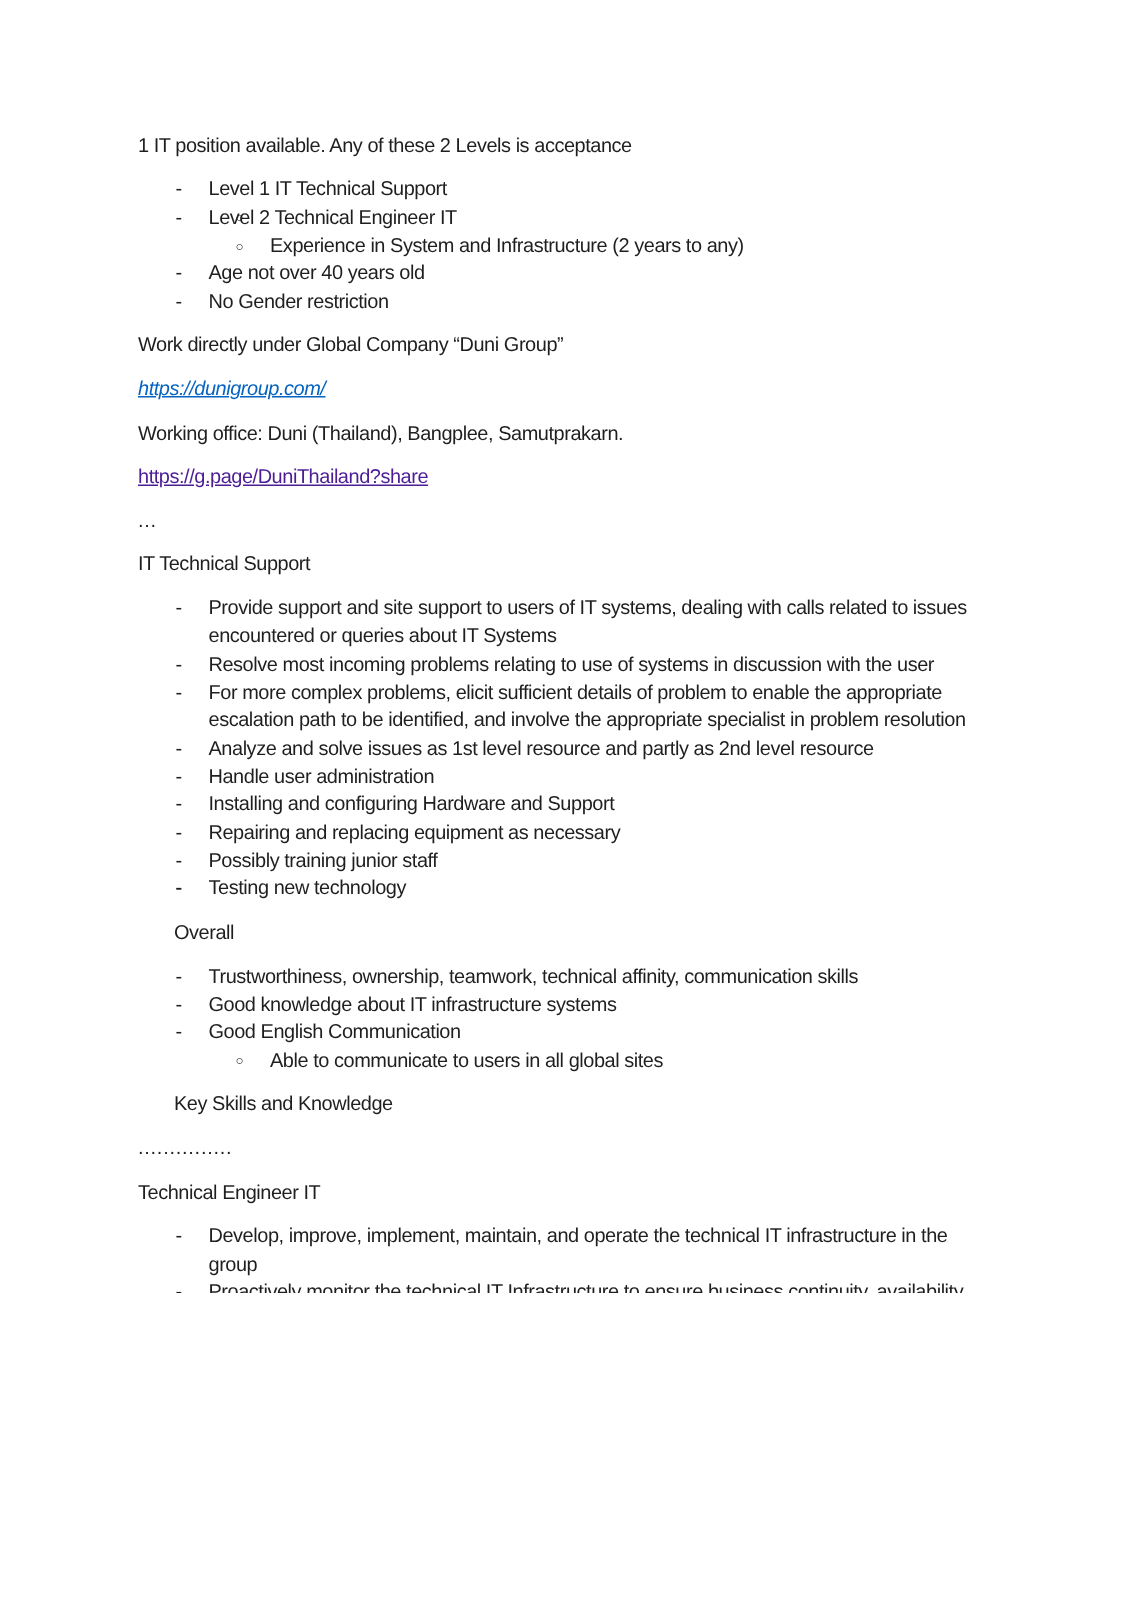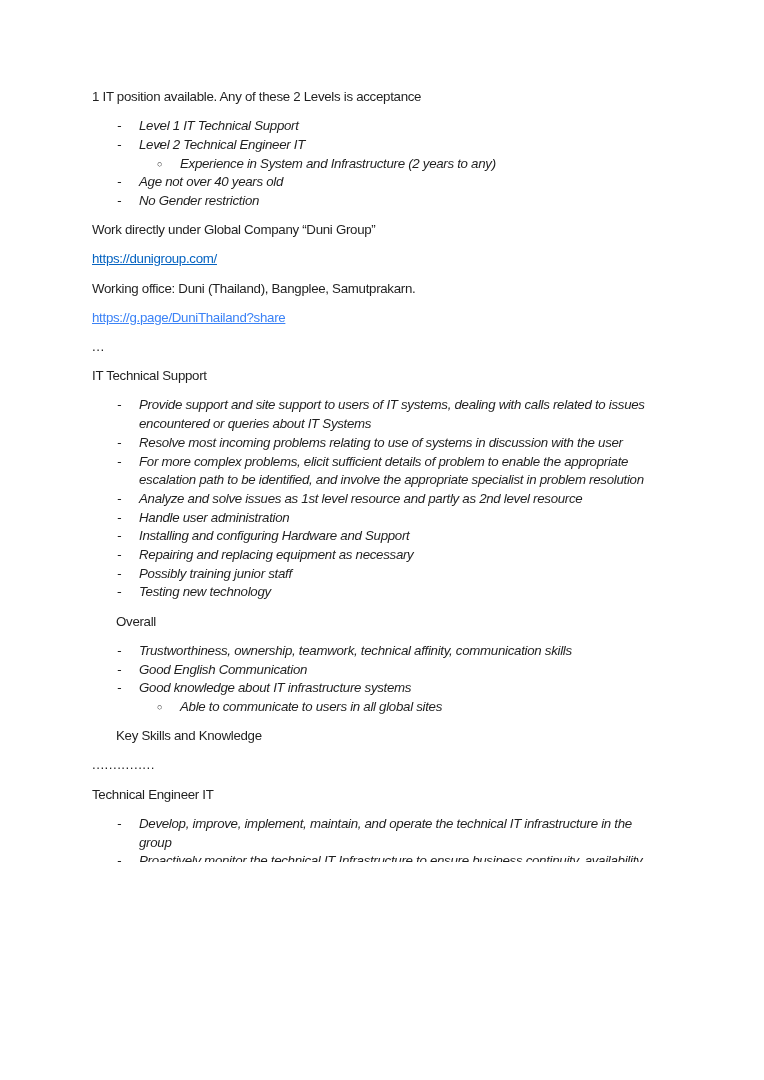--- a/index.html
+++ b/index.html
@@ -28,21 +28,20 @@
   }
   .heading-indent {
     padding-left: 24px;
   }
   .list {
     margin: 0 0 10.5px 0;
   }
   .li {
     position: relative;
     white-space: pre-line;
-    font-style: italic;
   }
   .li .text { white-space: pre-line; }
   .l1 { padding-left: 47px; width: 625px; }
   .l2 { padding-left: 88px; width: 584px; }
   .m {
     position: absolute;
     top: 0;
   }
   .l1 > .m { left: 25px; }
   .l2 > .m { left: 65px; font-size: 9px; }
@@ -69,25 +68,25 @@
     <div class="li l1"><span class="m"></span><span class="text">Level 1 IT Technical Support</span></div>
     <div class="li l2"><span class="m"></span></div>
     <div class="li l1"><span class="m"></span><span class="text">Level 2 Technical Engineer IT</span></div>
     <div class="li l2"><span class="m"></span><span class="text">Experience in System and Infrastructure (2 years to any)</span></div>
     <div class="li l1"><span class="m"></span><span class="text">Age not over 40 years old</span></div>
     <div class="li l1"><span class="m"></span><span class="text">No Gender restriction</span></div>
   </div>
 
   <p class="para">Work directly under Global Company “Duni Group”</p>
 
-  <p class="para"><a class="doclink" style="color: rgb(5, 99, 193);">https://dunigroup.com/</a></p>
+  <p class="para"><a class="doclink" style="color: rgb(5, 99, 193); font-style: italic;">https://dunigroup.com/</a></p>
 
   <p class="para">Working office: Duni (Thailand), Bangplee, Samutprakarn.</p>
 
-  <p class="para"><a class="doclink" style="color: #3b82f6;">https://g.page/DuniThailand?share</a></p>
+  <p class="para"><a class="doclink" style="color: #4c1d95;">https://g.page/DuniThailand?share</a></p>
 
   <p class="para sep">...</p>
 
   <p class="para">IT Technical Support</p>
 
   <div class="list">
     <div class="li l1"><span class="m"></span><span class="text">Provide support and site support to users of IT systems, dealing with calls related to issues
 encountered or queries about IT Systems</span></div>
     <div class="li l1"><span class="m"></span><span class="text">Resolve most incoming problems relating to use of systems in discussion with the user</span></div>
     <div class="li l1"><span class="m"></span><span class="text">For more complex problems, elicit sufficient details of problem to enable the appropriate
@@ -98,22 +97,22 @@
     <div class="li l1"><span class="m"></span><span class="text">Repairing and replacing equipment as necessary</span></div>
     <div class="li l1"><span class="m"></span><span class="text">Possibly training junior staff</span></div>
     <div class="li l1"><span class="m"></span></div>
     <div class="li l1"><span class="m"></span><span class="text">Testing new technology</span></div>
   </div>
 
   <p class="para heading-indent">Overall</p>
 
   <div class="list">
     <div class="li l1"><span class="m"></span><span class="text">Trustworthiness, ownership, teamwork, technical affinity, communication skills</span></div>
+    <div class="li l1"><span class="m"></span><span class="text">Good knowledge about IT infrastructure systems</span></div>
     <div class="li l1"><span class="m"></span><span class="text">Good English Communication</span></div>
-    <div class="li l1"><span class="m"></span><span class="text">Good knowledge about IT infrastructure systems</span></div>
     <div class="li l2"><span class="m"></span><span class="text">Able to communicate to users in all global sites</span></div>
   </div>
 
   <p class="para heading-indent">Key Skills and Knowledge</p>
 
 
   <p class="para sep">...............</p>
 
   <p class="para">Technical Engineer IT</p>
 

